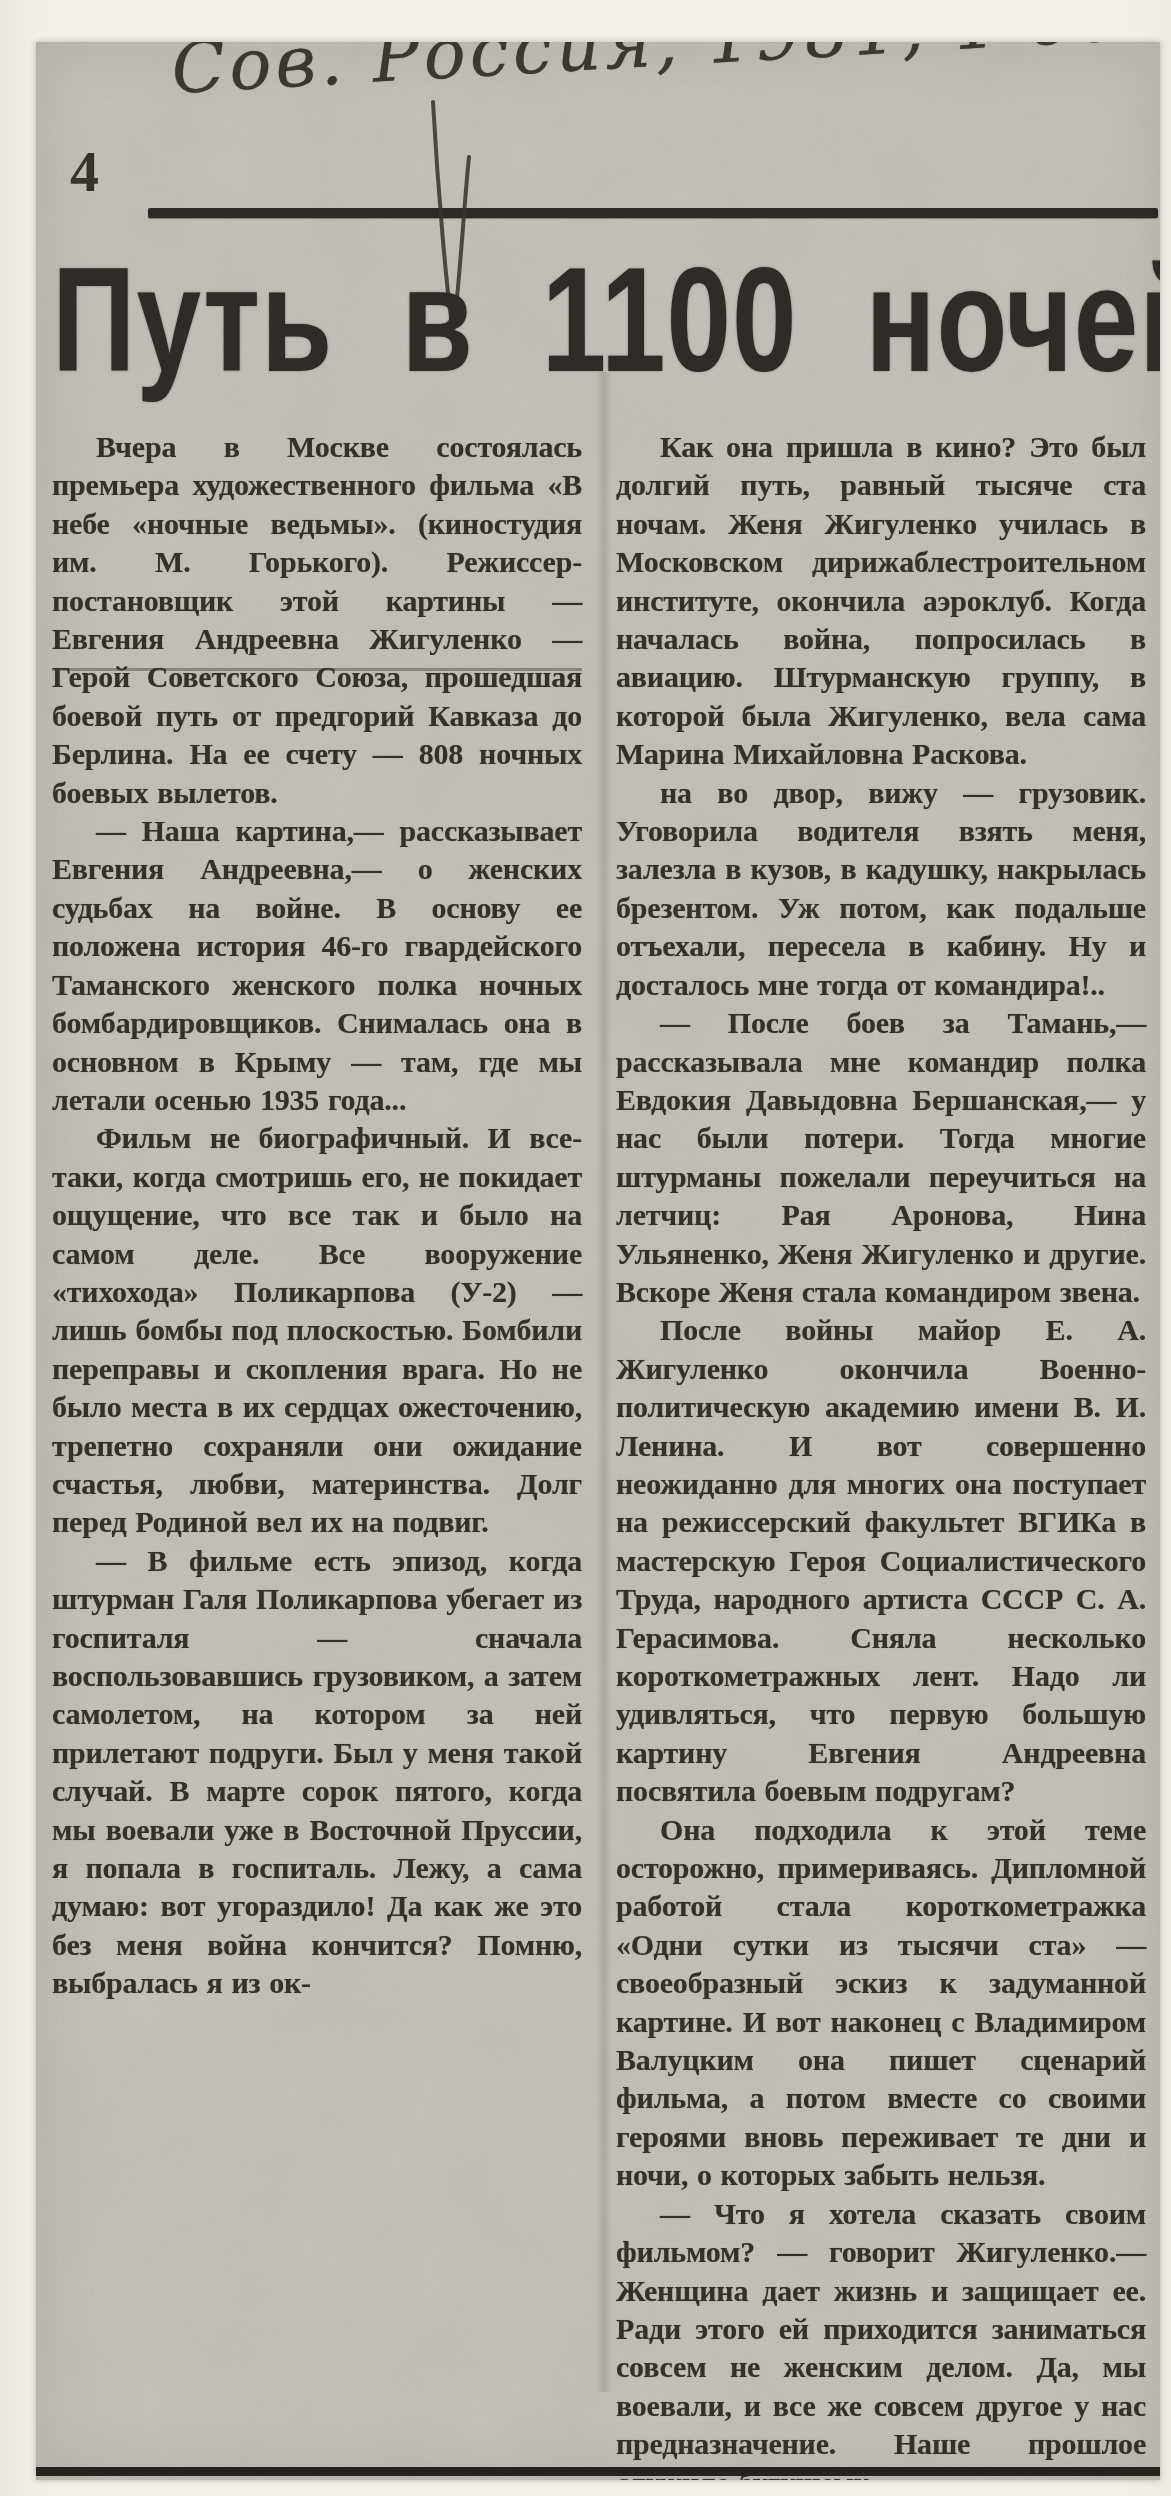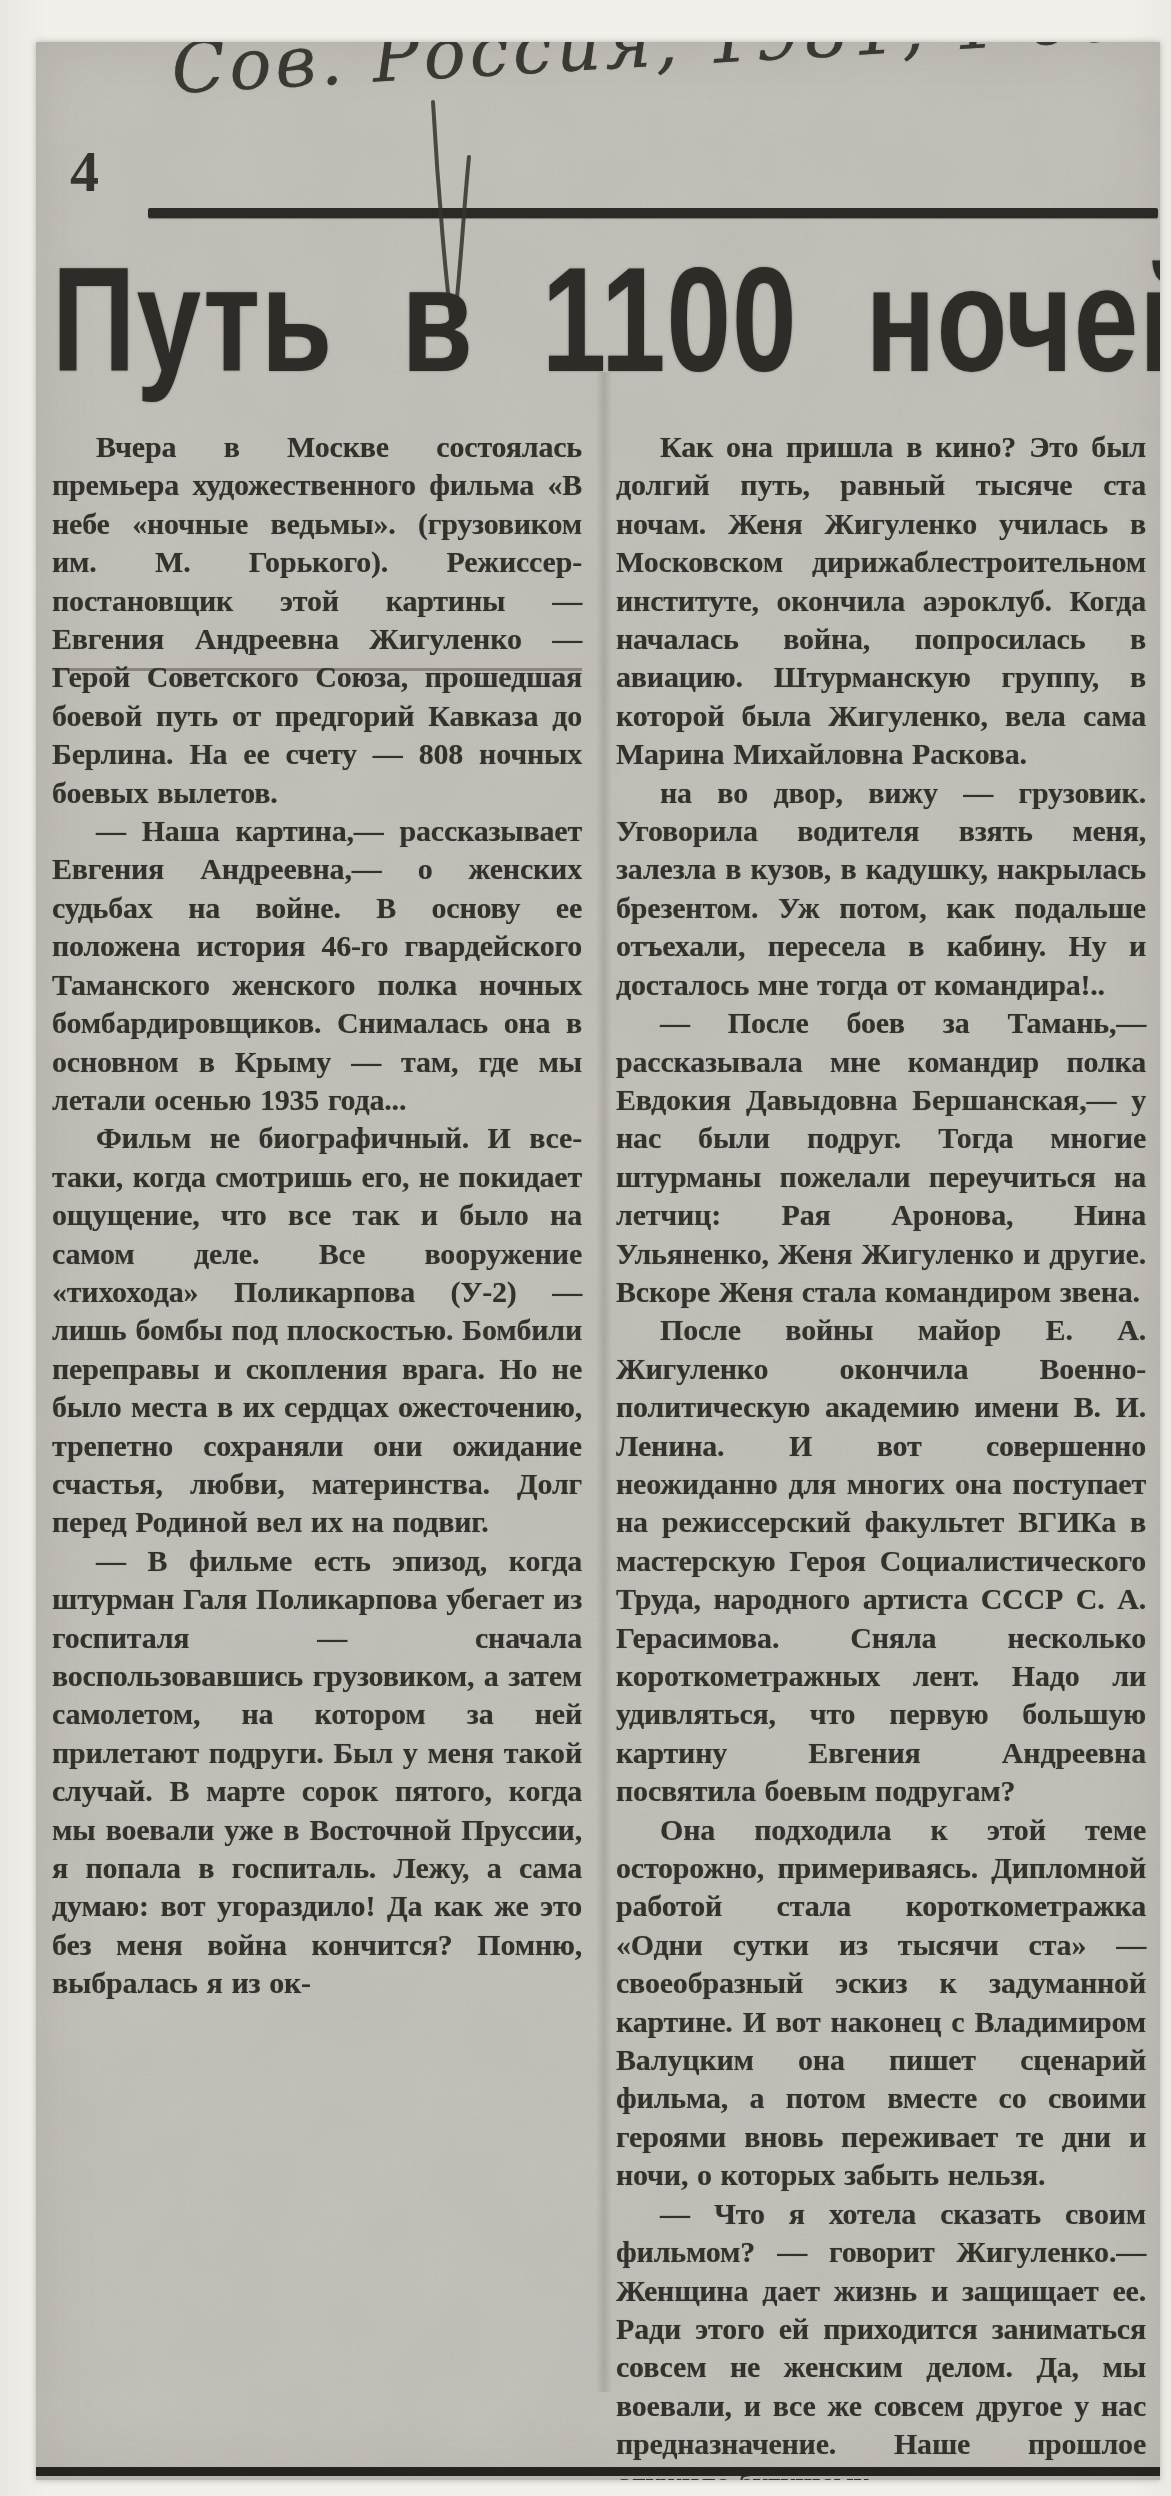--- a/index.html
+++ b/index.html
@@ -95,30 +95,30 @@
     <path d="M397,60 C402,150 411,252 417,290 C423,252 428,162 433,115" fill="none" stroke="#35332e" stroke-width="4" stroke-linecap="round" opacity="0.85"></path>
   </svg>
 
   <h1 class="headline">Путь в 1100 ночей</h1>
 
   <div class="crease"></div>
 
   <div class="columns">
 
     <div class="column">
-      <p><span>Вчера в Москве состоялась премьера художественного фильма «В небе «ночные ведьмы». (грузовиком им. М. Горького). Режиссер-постановщик этой картины — </span><span class="pencil-underline">Евгения Андреевна Жигуленко —</span><span> Герой Советского Союза, прошедшая боевой путь от предгорий Кавказа до Берлина. На ее счету — 808 ночных боевых вылетов.</span></p>
+      <p><span>Вчера в Москве состоялась премьера художественного фильма «В небе «ночные ведьмы». (киностудия им. М. Горького). Режиссер-постановщик этой картины — </span><span class="pencil-underline">Евгения Андреевна Жигуленко —</span><span> Герой Советского Союза, прошедшая боевой путь от предгорий Кавказа до Берлина. На ее счету — 808 ночных боевых вылетов.</span></p>
       <p>— Наша картина,— рассказывает Евгения Андреевна,— о женских судьбах на войне. В основу ее положена история 46-го гвардейского Таманского женского полка ночных бомбардировщиков. Снималась она в основном в Крыму — там, где мы летали осенью 1935 года...</p>
       <p>Фильм не биографичный. И все-таки, когда смотришь его, не покидает ощущение, что все так и было на самом деле. Все вооружение «тихохода» Поликарпова (У-2) — лишь бомбы под плоскостью. Бомбили переправы и скопления врага. Но не было места в их сердцах ожесточению, трепетно сохраняли они ожидание счастья, любви, материнства. Долг перед Родиной вел их на подвиг.</p>
       <p>— В фильме есть эпизод, когда штурман Галя Поликарпова убегает из госпиталя — сначала воспользовавшись грузовиком, а затем самолетом, на котором за ней прилетают подруги. Был у меня такой случай. В марте сорок пятого, когда мы воевали уже в Восточной Пруссии, я попала в госпиталь. Лежу, а сама думаю: вот угораздило! Да как же это без меня война кончится? Помню, выбралась я из ок-</p>
     </div>
 
     <div class="column">
       <p>Как она пришла в кино? Это был долгий путь, равный тысяче ста ночам. Женя Жигуленко училась в Московском дирижаблестроительном институте, окончила аэроклуб. Когда началась война, попросилась в авиацию. Штурманскую группу, в которой была Жигуленко, вела сама Марина Михайловна Раскова.</p>
       <p>на во двор, вижу — грузовик. Уговорила водителя взять меня, залезла в кузов, в кадушку, накрылась брезентом. Уж потом, как подальше отъехали, пересела в кабину. Ну и досталось мне тогда от командира!..</p>
-      <p>— После боев за Тамань,— рассказывала мне командир полка Евдокия Давыдовна Бершанская,— у нас были подруг. Тогда многие штурманы пожелали переучиться на летчиц: Рая Аронова, Нина Ульяненко, Женя Жигуленко и другие. Вскоре Женя стала командиром звена.</p>
+      <p>— После боев за Тамань,— рассказывала мне командир полка Евдокия Давыдовна Бершанская,— у нас были потери. Тогда многие штурманы пожелали переучиться на летчиц: Рая Аронова, Нина Ульяненко, Женя Жигуленко и другие. Вскоре Женя стала командиром звена.</p>
       <p>После войны майор Е. А. Жигуленко окончила Военно-политическую академию имени В. И. Ленина. И вот совершенно неожиданно для многих она поступает на режиссерский факультет ВГИКа в мастерскую Героя Социалистического Труда, народного артиста СССР С. А. Герасимова. Сняла несколько короткометражных лент. Надо ли удивляться, что первую большую картину Евгения Андреевна посвятила боевым подругам?</p>
       <p>Она подходила к этой теме осторожно, примериваясь. Дипломной работой стала короткометражка «Одни сутки из тысячи ста» — своеобразный эскиз к задуманной картине. И вот наконец с Владимиром Валуцким она пишет сценарий фильма, а потом вместе со своими героями вновь переживает те дни и ночи, о которых забыть нельзя.</p>
       <p>— Что я хотела сказать своим фильмом? — говорит Жигуленко.— Женщина дает жизнь и защищает ее. Ради этого ей приходится заниматься совсем не женским делом. Да, мы воевали, и все же совсем другое у нас предназначение. Наше прошлое служило будущему...</p>
 
     </div>
 
   </div>
 
   <div class="bottom-rule"></div>
 

